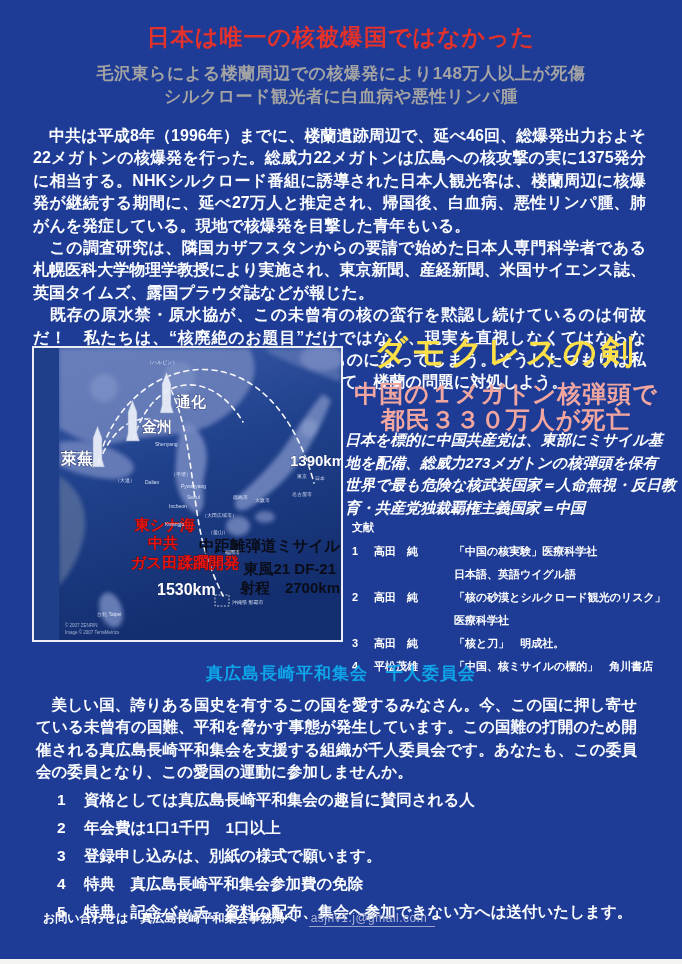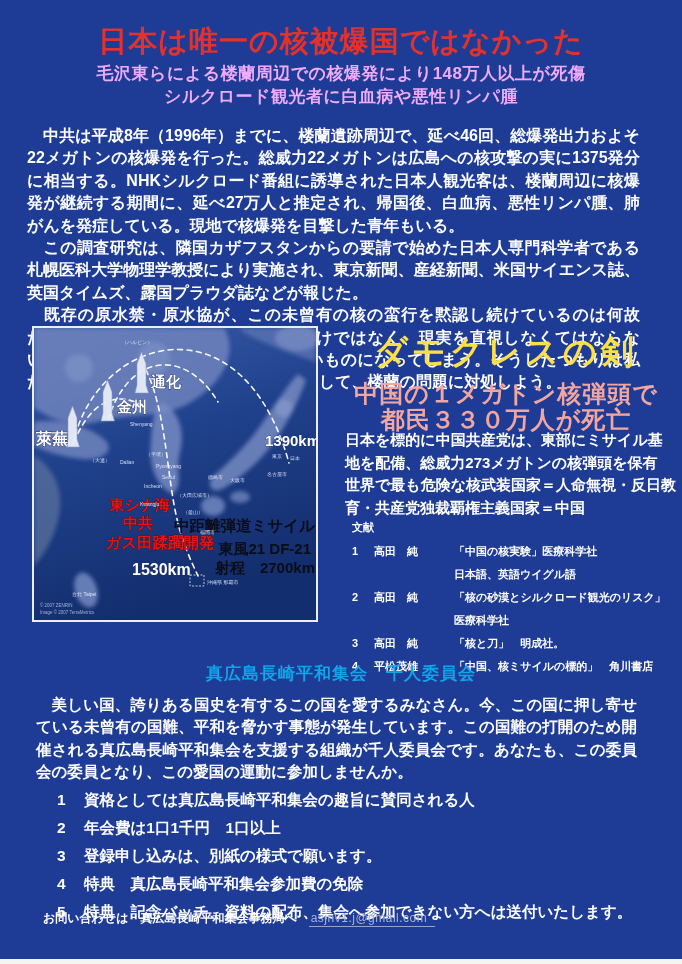--- a/index.html
+++ b/index.html
@@ -4,35 +4,35 @@
 <style>
   html,body{margin:0;padding:0;background:#0c1c50;}
   #page{
     position:relative;width:682px;height:964px;margin:0 auto;
     background:#1e3c96;overflow:hidden;
     font-family:"Liberation Sans","DejaVu Sans",sans-serif;
   }
   .center{left:0;width:100%;text-align:center;}
   .abs{position:absolute;}
   
-  .main-title{top:22px;font-size:29px;font-weight:800;color:#e3312b;letter-spacing:1px;}
-  .sub{font-size:17px;font-weight:700;color:#f0abfc;letter-spacing:.5px;}
+  .main-title{top:22px;font-size:23px;font-weight:800;color:#e3312b;letter-spacing:1px;}
+  .sub{font-size:17px;font-weight:700;color:#a3a3a3;letter-spacing:.5px;}
   .sub1{top:62px;}
   .sub2{top:85px;}
   
-  .lead{left:27px;top:125px;width:613px;color:#fcfdff;}
+  .lead{left:33px;top:125px;width:613px;color:#fcfdff;}
   .lead p{margin:0;font-size:16px;line-height:22.4px;font-weight:600;text-align:justify;}
   
-  .map-frame{left:32px;top:326px;width:282px;height:292px;border:2px solid #eceef4;background:#1f3f8a;}
+  .map-frame{left:32px;top:346px;width:282px;height:292px;border:2px solid #eceef4;background:#1f3f8a;padding-left:25px;}
   .map-frame svg{display:block;}
   
   .damocles{left:334px;top:330px;width:344px;text-align:center;font-family:"Liberation Serif","DejaVu Serif",serif;}
   .d-title{font-size:33px;font-weight:700;color:#fde047;letter-spacing:4px;margin:0 0 6px 0;}
   .d-line{font-size:24px;font-weight:700;color:#f2a6a0;letter-spacing:1px;line-height:26px;margin:0;}
-  .d-body{left:345px;top:429px;width:332px;color:#ffffff;font-size:15px;font-weight:600;line-height:22.5px;text-align:left;}
+  .d-body{left:345px;top:429px;width:332px;color:#ffffff;font-size:15px;font-weight:600;line-height:22.5px;text-align:left;font-style:italic;}
   .d-body div{margin:0;}
   
   .refs{left:352px;top:516px;width:326px;color:#ffffff;font-size:11px;font-weight:600;line-height:23px;}
   .refs-heading{margin:0 0 1px 0;font-weight:700;}
   .ref-row{display:flex;}
   .ref-num{width:22px;flex:none;}
   .ref-author{width:80px;flex:none;white-space:nowrap;}
   .ref-title{flex:1;}
   .ref-cont{padding-left:102px;}
   

